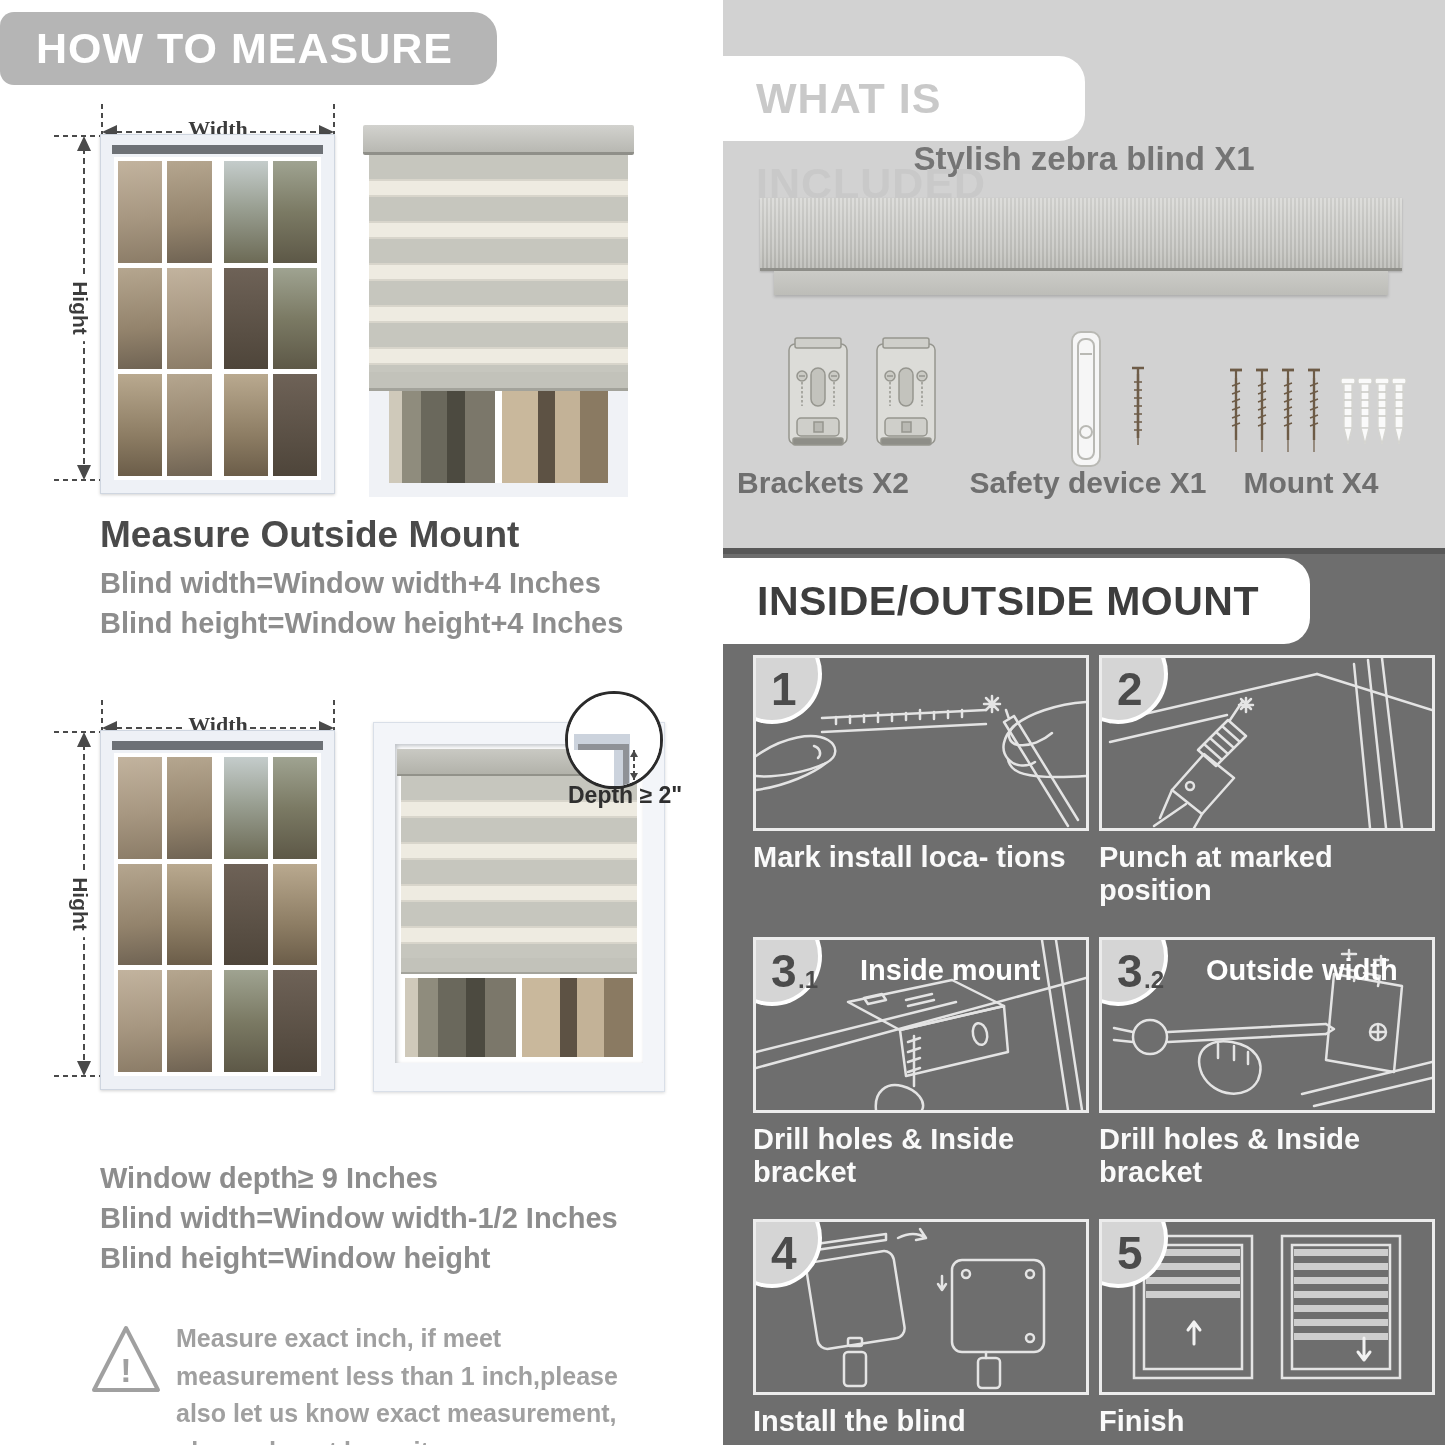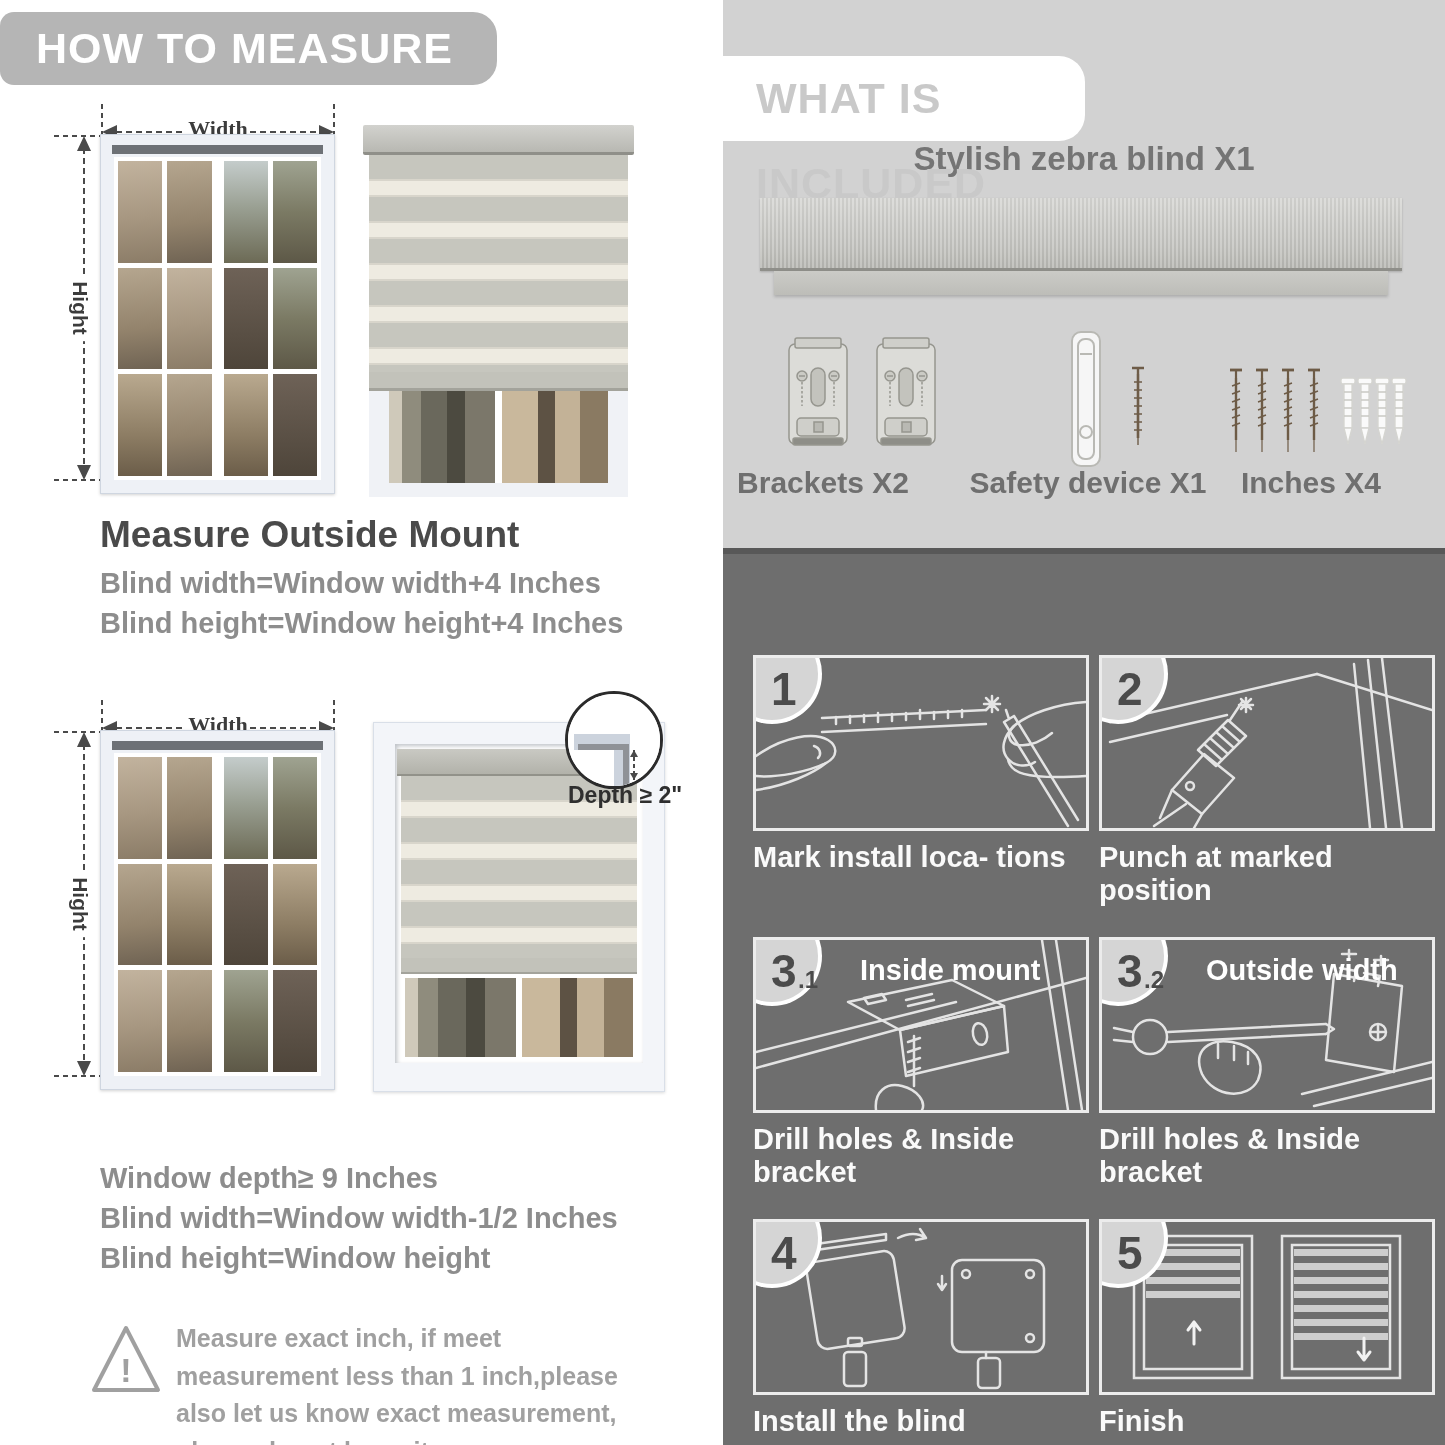--- a/index.html
+++ b/index.html
@@ -342,23 +342,24 @@
         </g>
         <use href="#a1" transform="translate(17,0)"></use>
         <use href="#a1" transform="translate(34,0)"></use>
         <use href="#a1" transform="translate(51,0)"></use>
       </g>
     </svg>
   </div>
 
   <div class="abs item-label" style="left:718px;top:466px;width:210px;">Brackets X2</div>
   <div class="abs item-label" style="left:963px;top:466px;width:250px;">Safety device X1</div>
-  <div class="abs item-label" style="left:1216px;top:466px;width:190px;">Inches X4</div>
+  <div class="abs item-label" style="left:1216px;top:466px;width:190px;">Mount X4</div>
 
   <div class="abs panel-dark"></div>
+  <div class="abs banner-mount">INSIDE/OUTSIDE MOUNT</div>
 
   <div class="abs steps">
 
     <div class="step">
       <div class="step-frame">
         <svg class="art" viewBox="0 0 330 170">
           <g stroke="#e4e4e4" stroke-width="2.5" fill="none" stroke-linecap="round" stroke-linejoin="round">
             <path d="M66,60 L230,52"></path>
               <path d="M66,74 L230,66"></path>
             <path d="M80,66 v-7 M94,65 v-7 M108,64 v-7 M122,64 v-9 M136,63 v-7 M150,62 v-7 M164,61 v-9 M178,61 v-7 M192,60 v-7 M206,59 v-7"></path>

